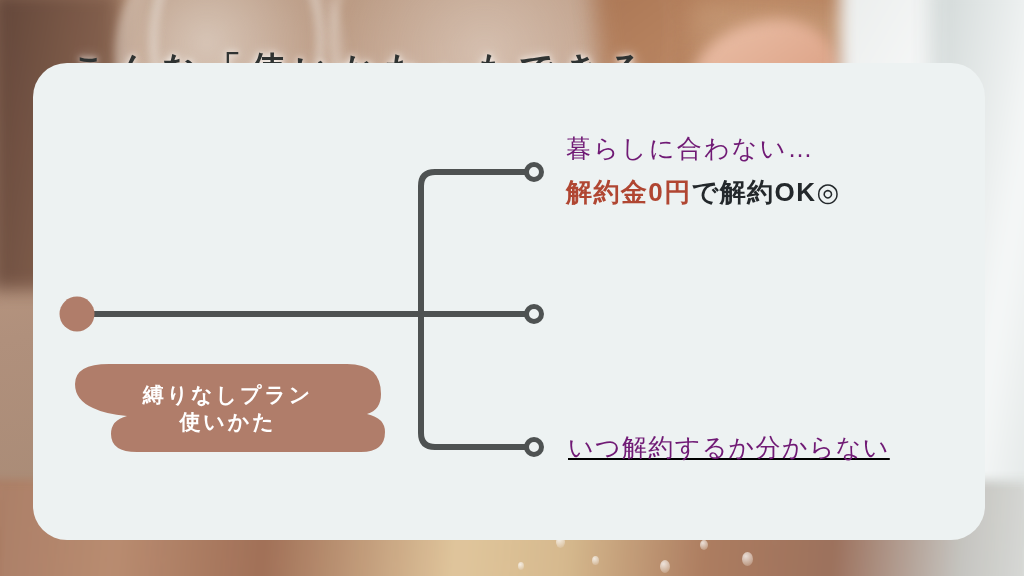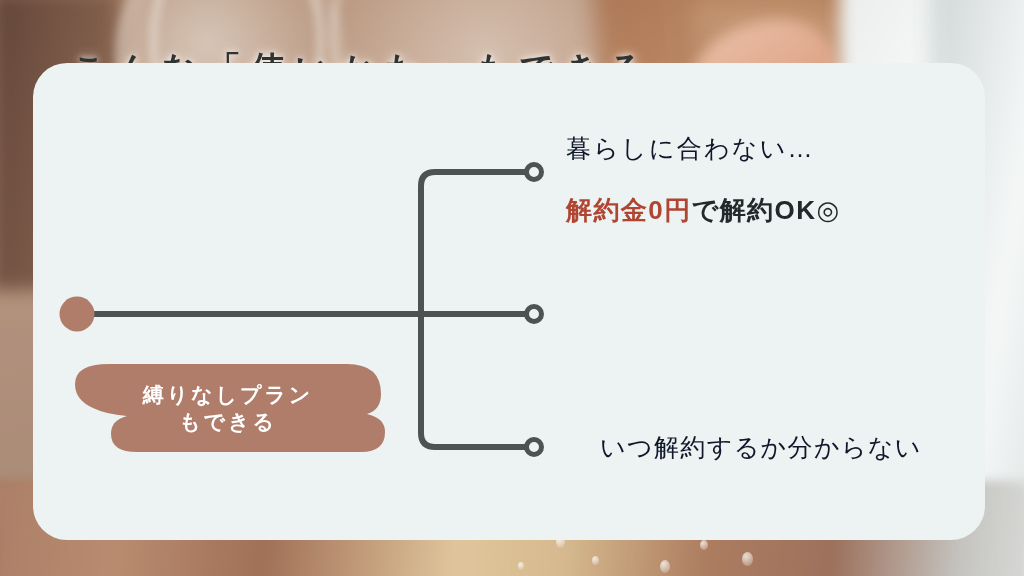--- a/index.html
+++ b/index.html
@@ -91,33 +91,33 @@
     position:absolute;inset:0;display:flex;flex-direction:column;
     align-items:center;justify-content:center;
     color:#ffffff;font-size:21px;font-weight:700;letter-spacing:.14em;
     line-height:1.30;text-align:center;padding-right:4px;
   }
   .badge-label span{display:block;}
 
   
   .branch{position:absolute;left:566px;width:420px;}
   .branch .lead{
-    font-size:25px;font-weight:400;color:#0f172a;letter-spacing:.09em;
+    font-size:25px;font-weight:400;color:#701a75;letter-spacing:.09em;
     white-space:nowrap;line-height:1.25;
   }
   .branch .main{
     font-size:26px;font-weight:700;color:#23282b;letter-spacing:.055em;
-    white-space:nowrap;line-height:1.25;margin-top:30px;
+    white-space:nowrap;line-height:1.25;margin-top:12px;
   }
   .branch .main .hl{color:#b04632;}
   .b1{top:133px;}
   .b2{top:283px;}
   .b3{top:432px;}
   .b3 .lead{letter-spacing:.055em;}
-  .b3{left:600px;}
+  .b3{left:568px;text-decoration:underline;}
 </style>
 </head>
 <body>
 
 <div class="stage">
 
   <div class="photo">
     <div class="layer bg-base"></div>
     <div class="layer bg-cabinet"></div>
     <div class="layer bg-jar1"></div>
@@ -168,21 +168,21 @@
                Q 310 88 286 88
                H 62
                Q 36 88 36 70
                Q 36 56 52 52
                Q 30 50 18 44
                Q 0 36 0 20
                Q 0 0 34 0 Z" fill="#b07d6a"></path>
     </svg>
     <div class="badge-label">
       <span>縛りなしプラン</span>
-      <span>もできる</span>
+      <span>使いかた</span>
     </div>
   </div>
 
   <div class="branch b1">
     <div class="lead">暮らしに合わない…</div>
     <div class="main"><span class="hl">解約金0円</span><span>で解約OK◎</span></div>
   </div>
 
 
   <div class="branch b3">

